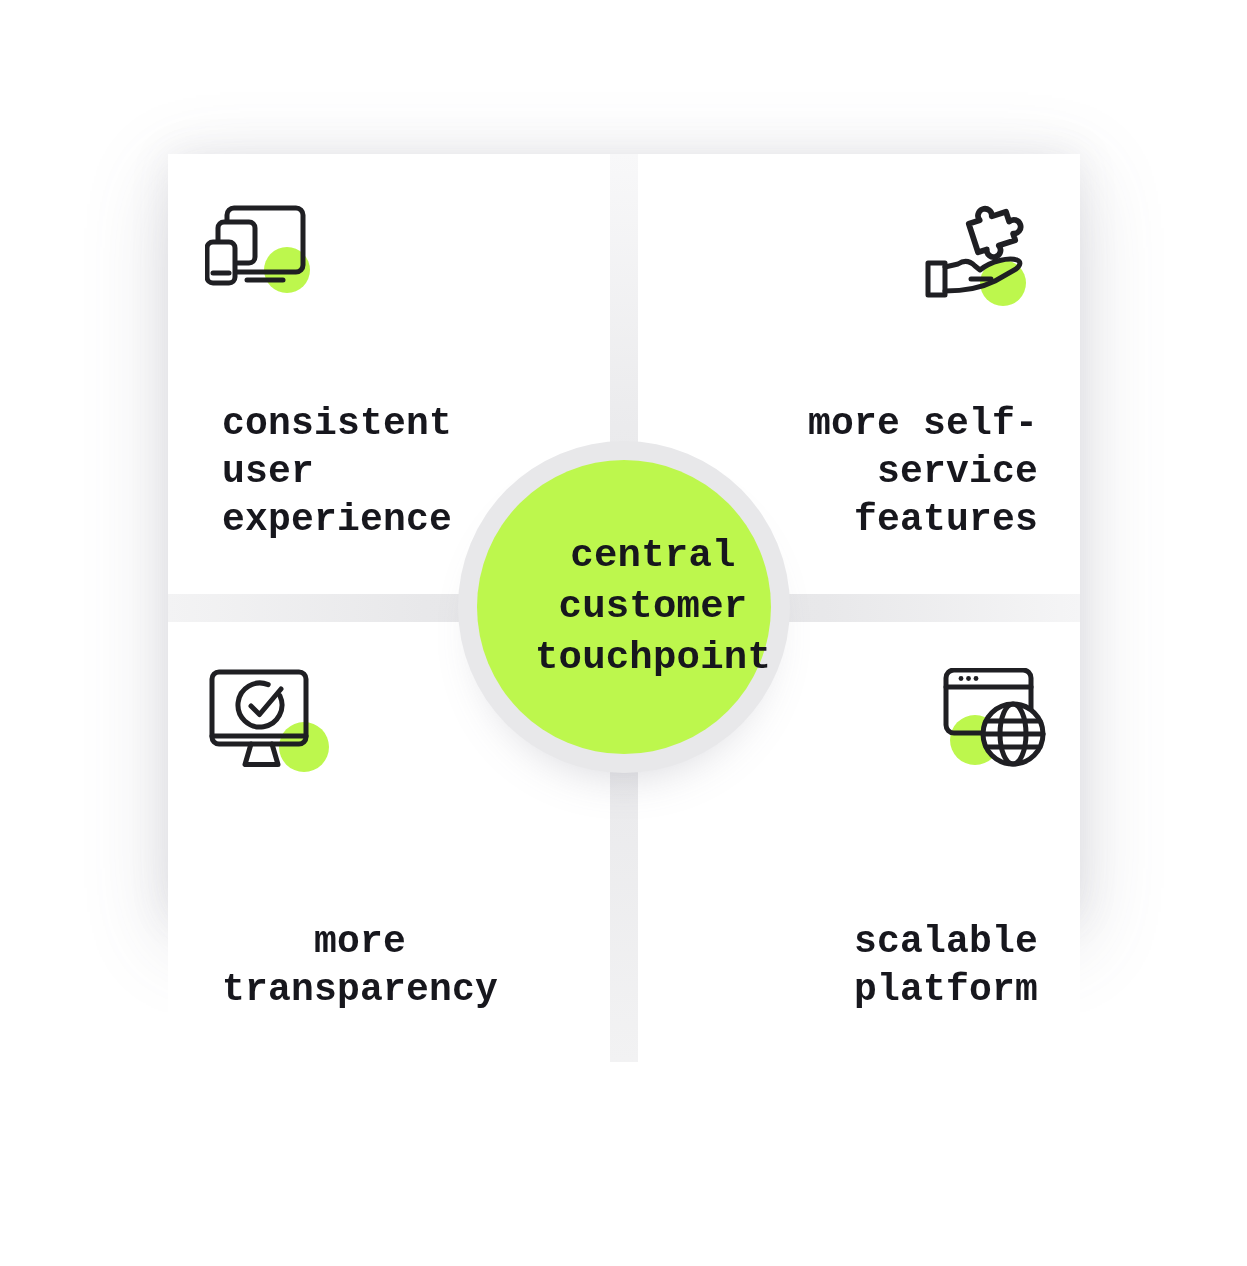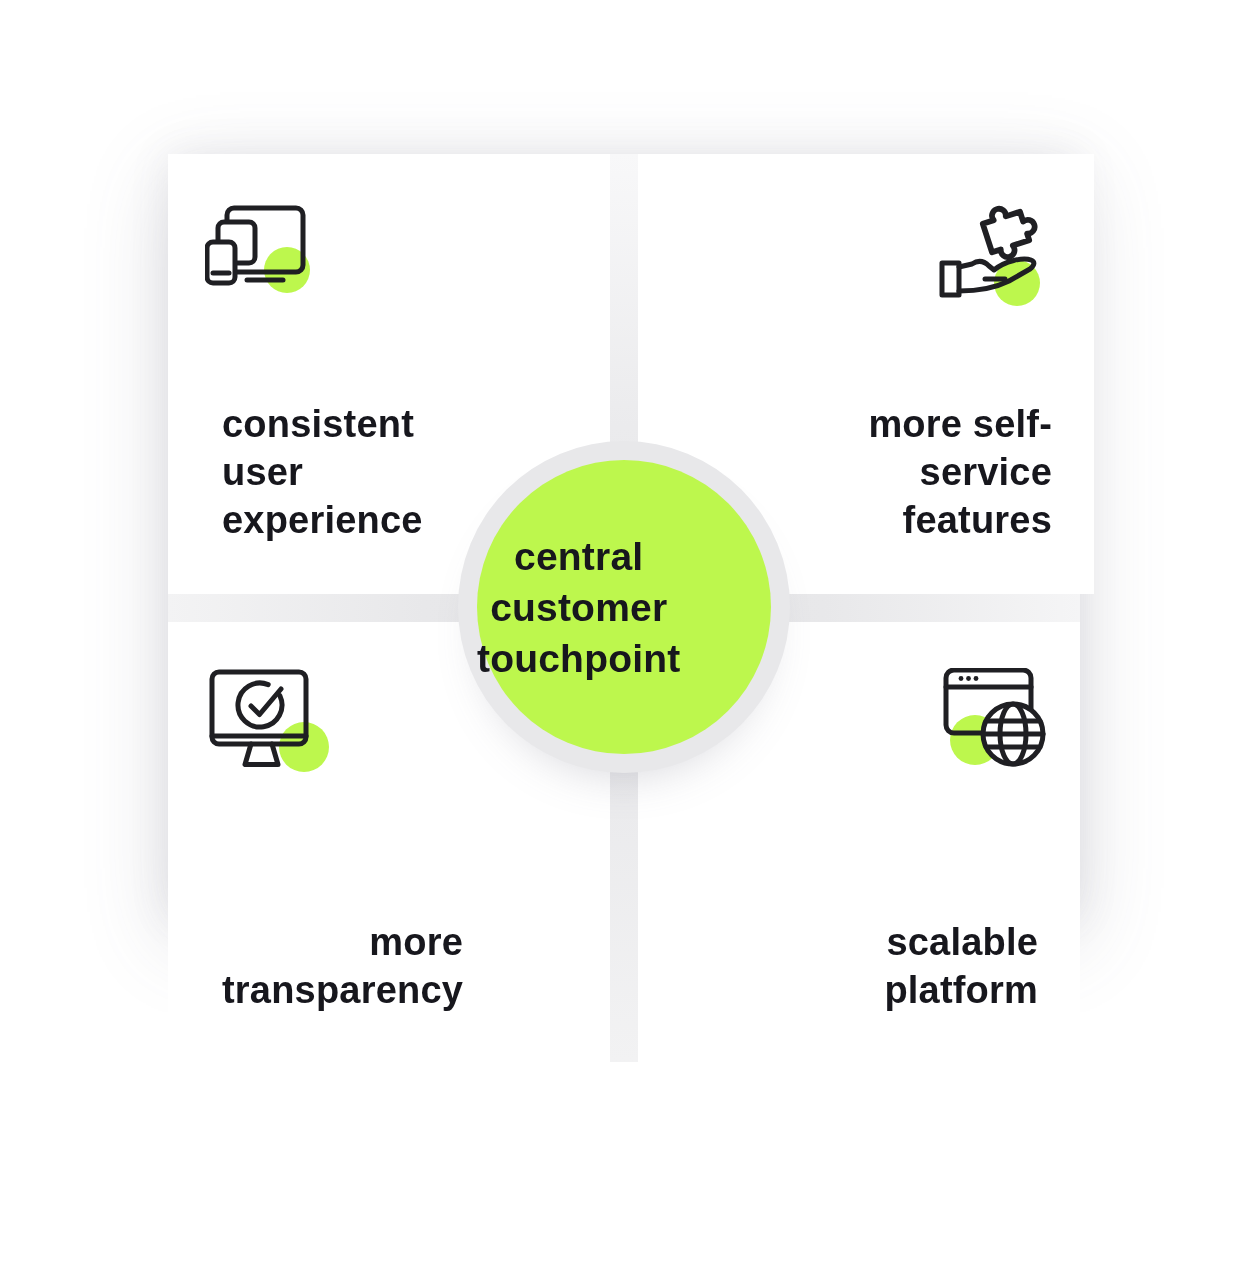--- a/index.html
+++ b/index.html
@@ -13,63 +13,63 @@
   }
   html,body{margin:0;padding:0;}
   body{
     width:1247px;height:1266px;
     background:var(--page-bg);
     position:relative;
     overflow:hidden;
     font-family:"Liberation Sans","DejaVu Sans",sans-serif;
   }
   .diagram{
-    position:absolute;left:168px;top:154px;width:912px;height:764px;
+    position:absolute;left:168px;top:154px;width:912px;height:764px;font-family:Liberation Mono, monospace;
   }
   .group-shadow{
     position:absolute;inset:0;
     box-shadow:0 22px 80px rgba(95,95,115,0.20), 0 0 38px rgba(95,95,115,0.10);
   }
   .card{
     position:absolute;width:442px;height:440px;
     background:var(--card-bg);
     z-index:1;
   }
   .card.tl{left:0;top:0;}
-  .card.tr{left:484px;top:0;}
+  .card.tr{left:470px;top:0;}
   .card.bl{left:0;top:468px;}
   .card.br{left:470px;top:468px;}
   .vbar{
     position:absolute;left:442px;top:0;width:28px;height:908px;z-index:2;
     background:linear-gradient(180deg,#f8f8f9 0%,#ebebed 30%,#e6e6e8 50%,#ebebed 72%,#f2f2f3 100%);
   }
   .hbar{
     position:absolute;left:0;top:440px;width:912px;height:28px;z-index:2;
     background:linear-gradient(90deg,#f3f3f4 0%,#e8e8ea 28%,#e5e5e7 50%,#e8e8ea 72%,#f5f5f6 100%);
   }
   .center-circle{
     position:absolute;left:309px;top:306px;width:294px;height:294px;
     border-radius:50%;
     background:var(--accent-green);
     box-shadow:0 0 0 19px var(--ring-gray), 0 26px 45px -6px rgba(110,110,130,0.28);
     z-index:3;
-    display:flex;align-items:center;justify-content:flex-start;text-align:center;
+    display:flex;align-items:center;justify-content:flex-end;text-align:center;
   }
   .center-label{
     font-size:39px;line-height:51px;font-weight:700;
     color:var(--text-dark);white-space:pre-line;letter-spacing:0.2px;
   }
   .quad-label{
     position:absolute;
     font-size:38px;line-height:48px;font-weight:700;
     color:var(--text-dark);white-space:pre-line;letter-spacing:0.2px;
   }
   .tl .quad-label{left:54px;top:246px;text-align:left;}
   .tr .quad-label{right:42px;top:246px;text-align:right;}
-  .bl .quad-label{left:54px;top:296px;text-align:right;}
+  .bl .quad-label{left:54px;top:296px;text-align:center;}
   .br .quad-label{right:42px;top:296px;text-align:right;margin-left:19px;}
   .icon{position:absolute;}
   .tl .icon{left:37px;top:51px;}
   .tr .icon{left:287px;top:51px;}
   .bl .icon{left:40px;top:46px;}
   .br .icon{left:305px;top:46px;}
   .st{fill:none;stroke:var(--icon-stroke);stroke-width:5;stroke-linecap:round;stroke-linejoin:round;}
   .st-fill{fill:var(--card-bg);stroke:var(--icon-stroke);stroke-width:5;stroke-linecap:round;stroke-linejoin:round;}
   .accent{fill:var(--accent-green);}
   .dot{fill:var(--icon-stroke);}

